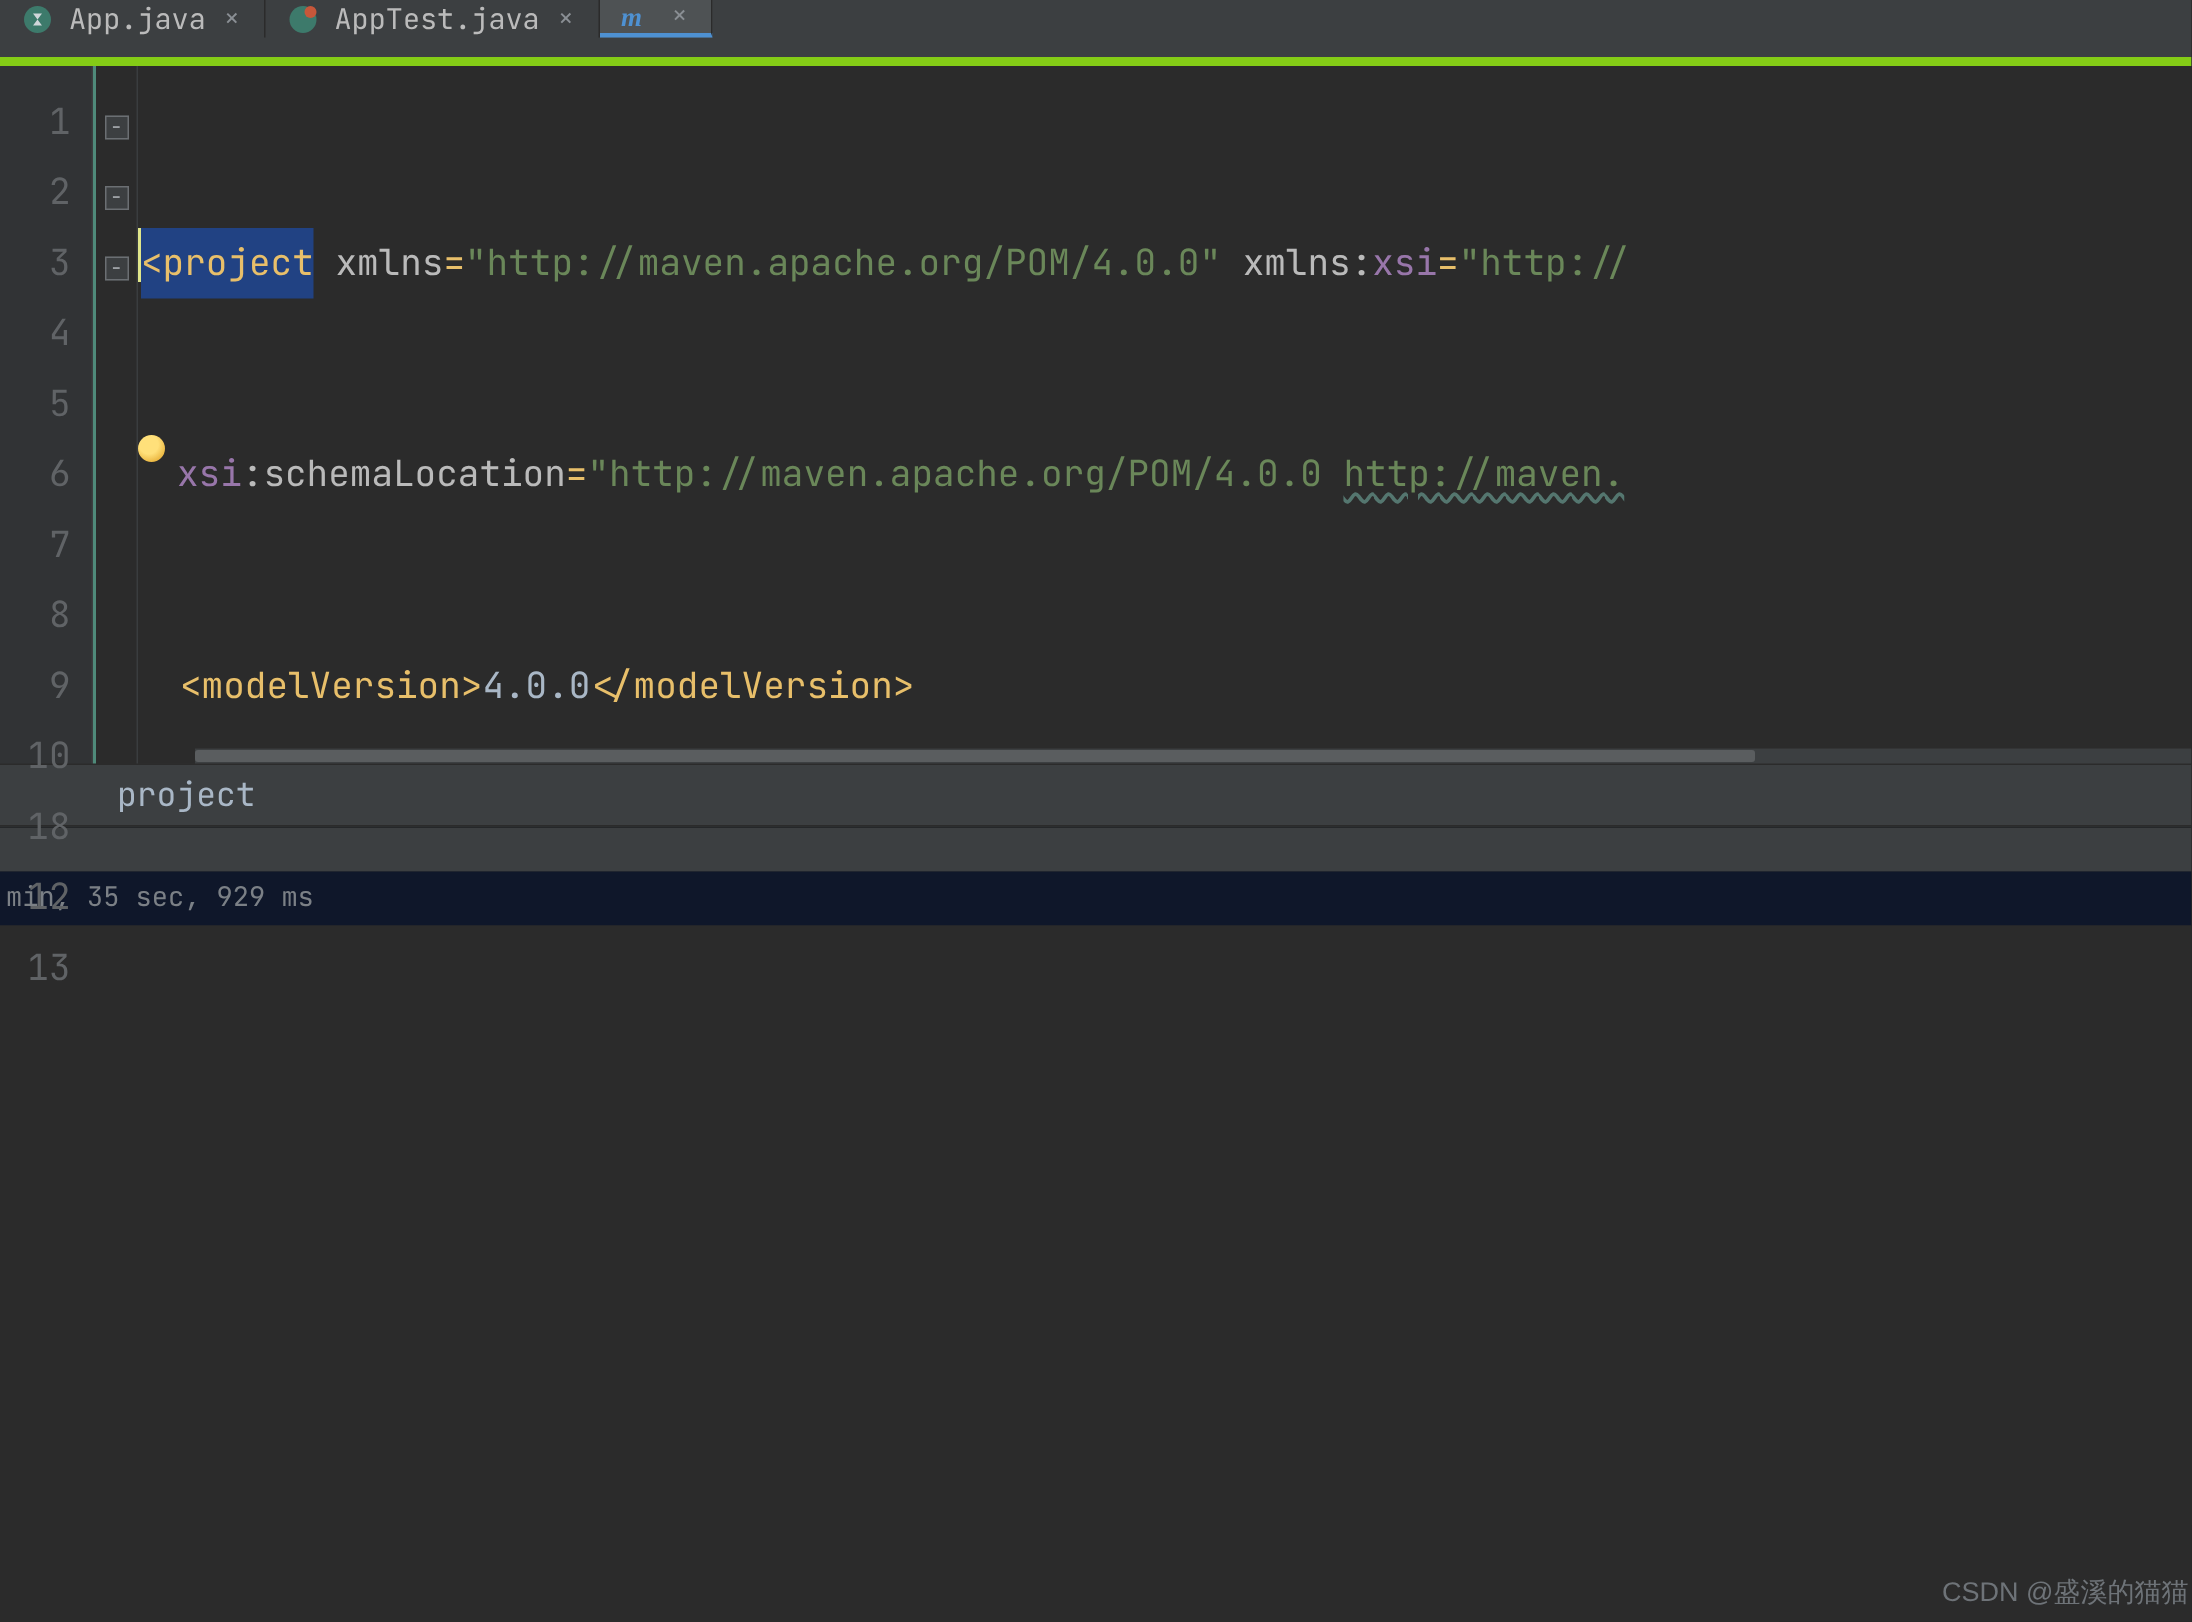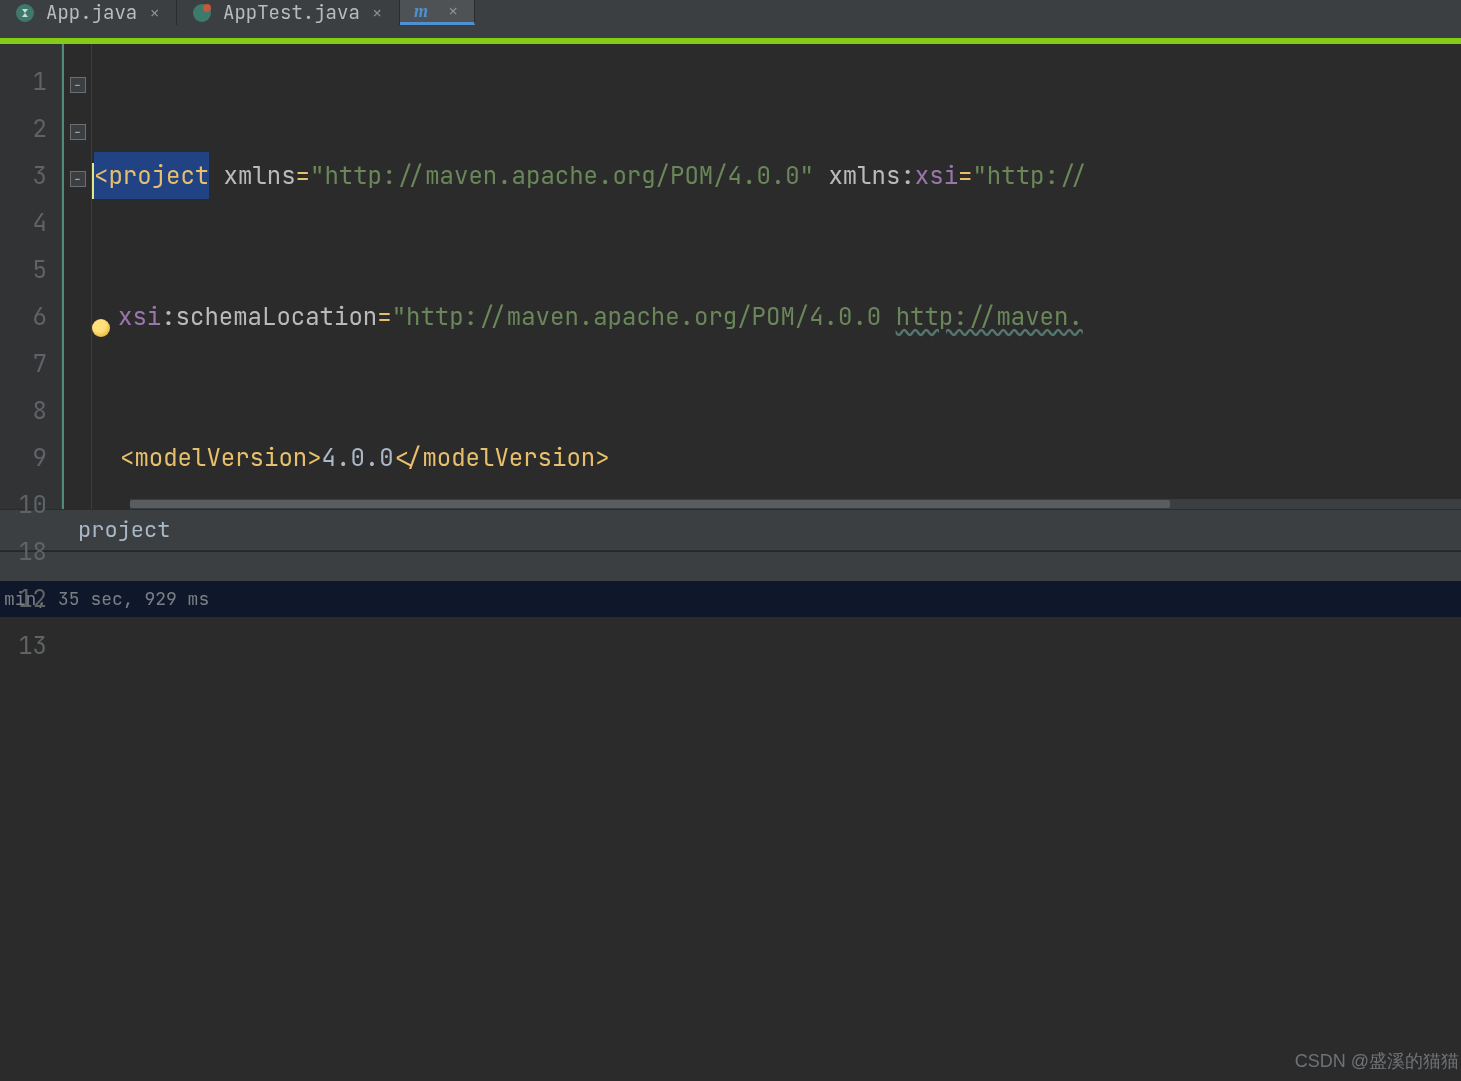--- a/index.html
+++ b/index.html
@@ -86,21 +86,21 @@
   }
   .code {
     flex: 1;
     padding: 14px 0 0 0;
     font-size: 24px;
     line-height: 47px;
     white-space: pre;
     overflow: hidden;
     position: relative;
   }
-  .code .line { height:47px; display:flex; align-items:flex-end; }
+  .code .line { height:47px; display:flex; align-items:flex-start; }
   .code .indent1 { padding-left: 28px; }
 
   .tok-tag   { color: #e8bf6a; }
   .tok-attr  { color: #bababa; }
   .tok-ns    { color: #9876aa; }
   .tok-val   { color: #6a8759; }
   .tok-text  { color: #a9b7c6; }
   .tok-punct { color: #e8bf6a; }
   .hl        { background-color: #214283; }
   .caret     { border-left: 2px solid #e0e68a; height: 36px; display:inline-block; vertical-align:middle; }

